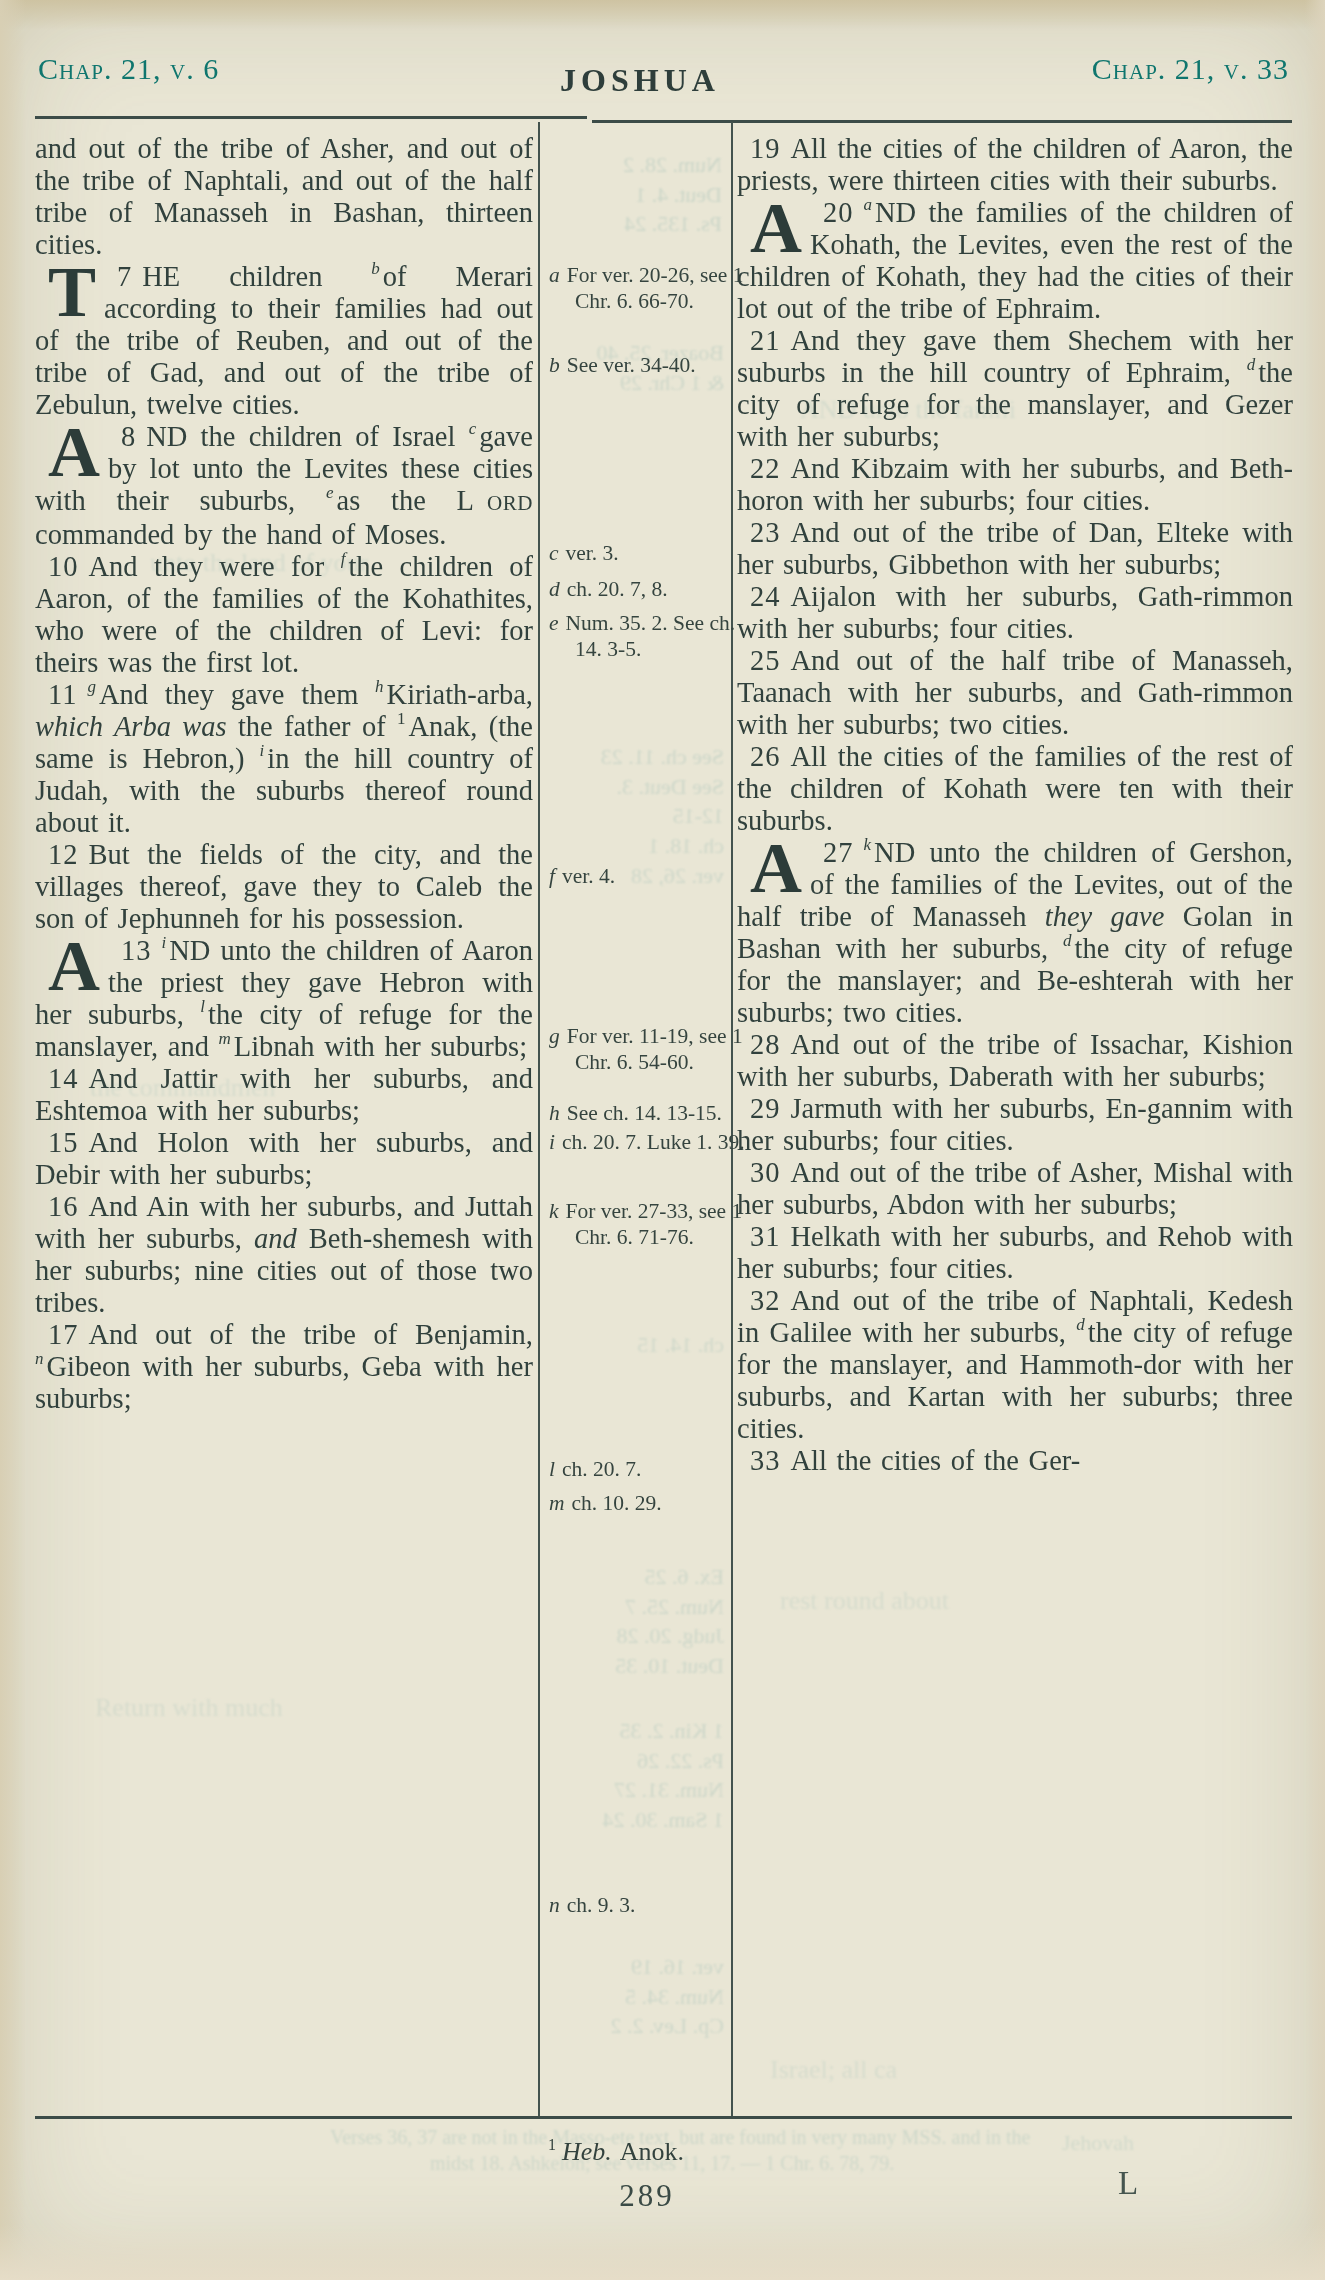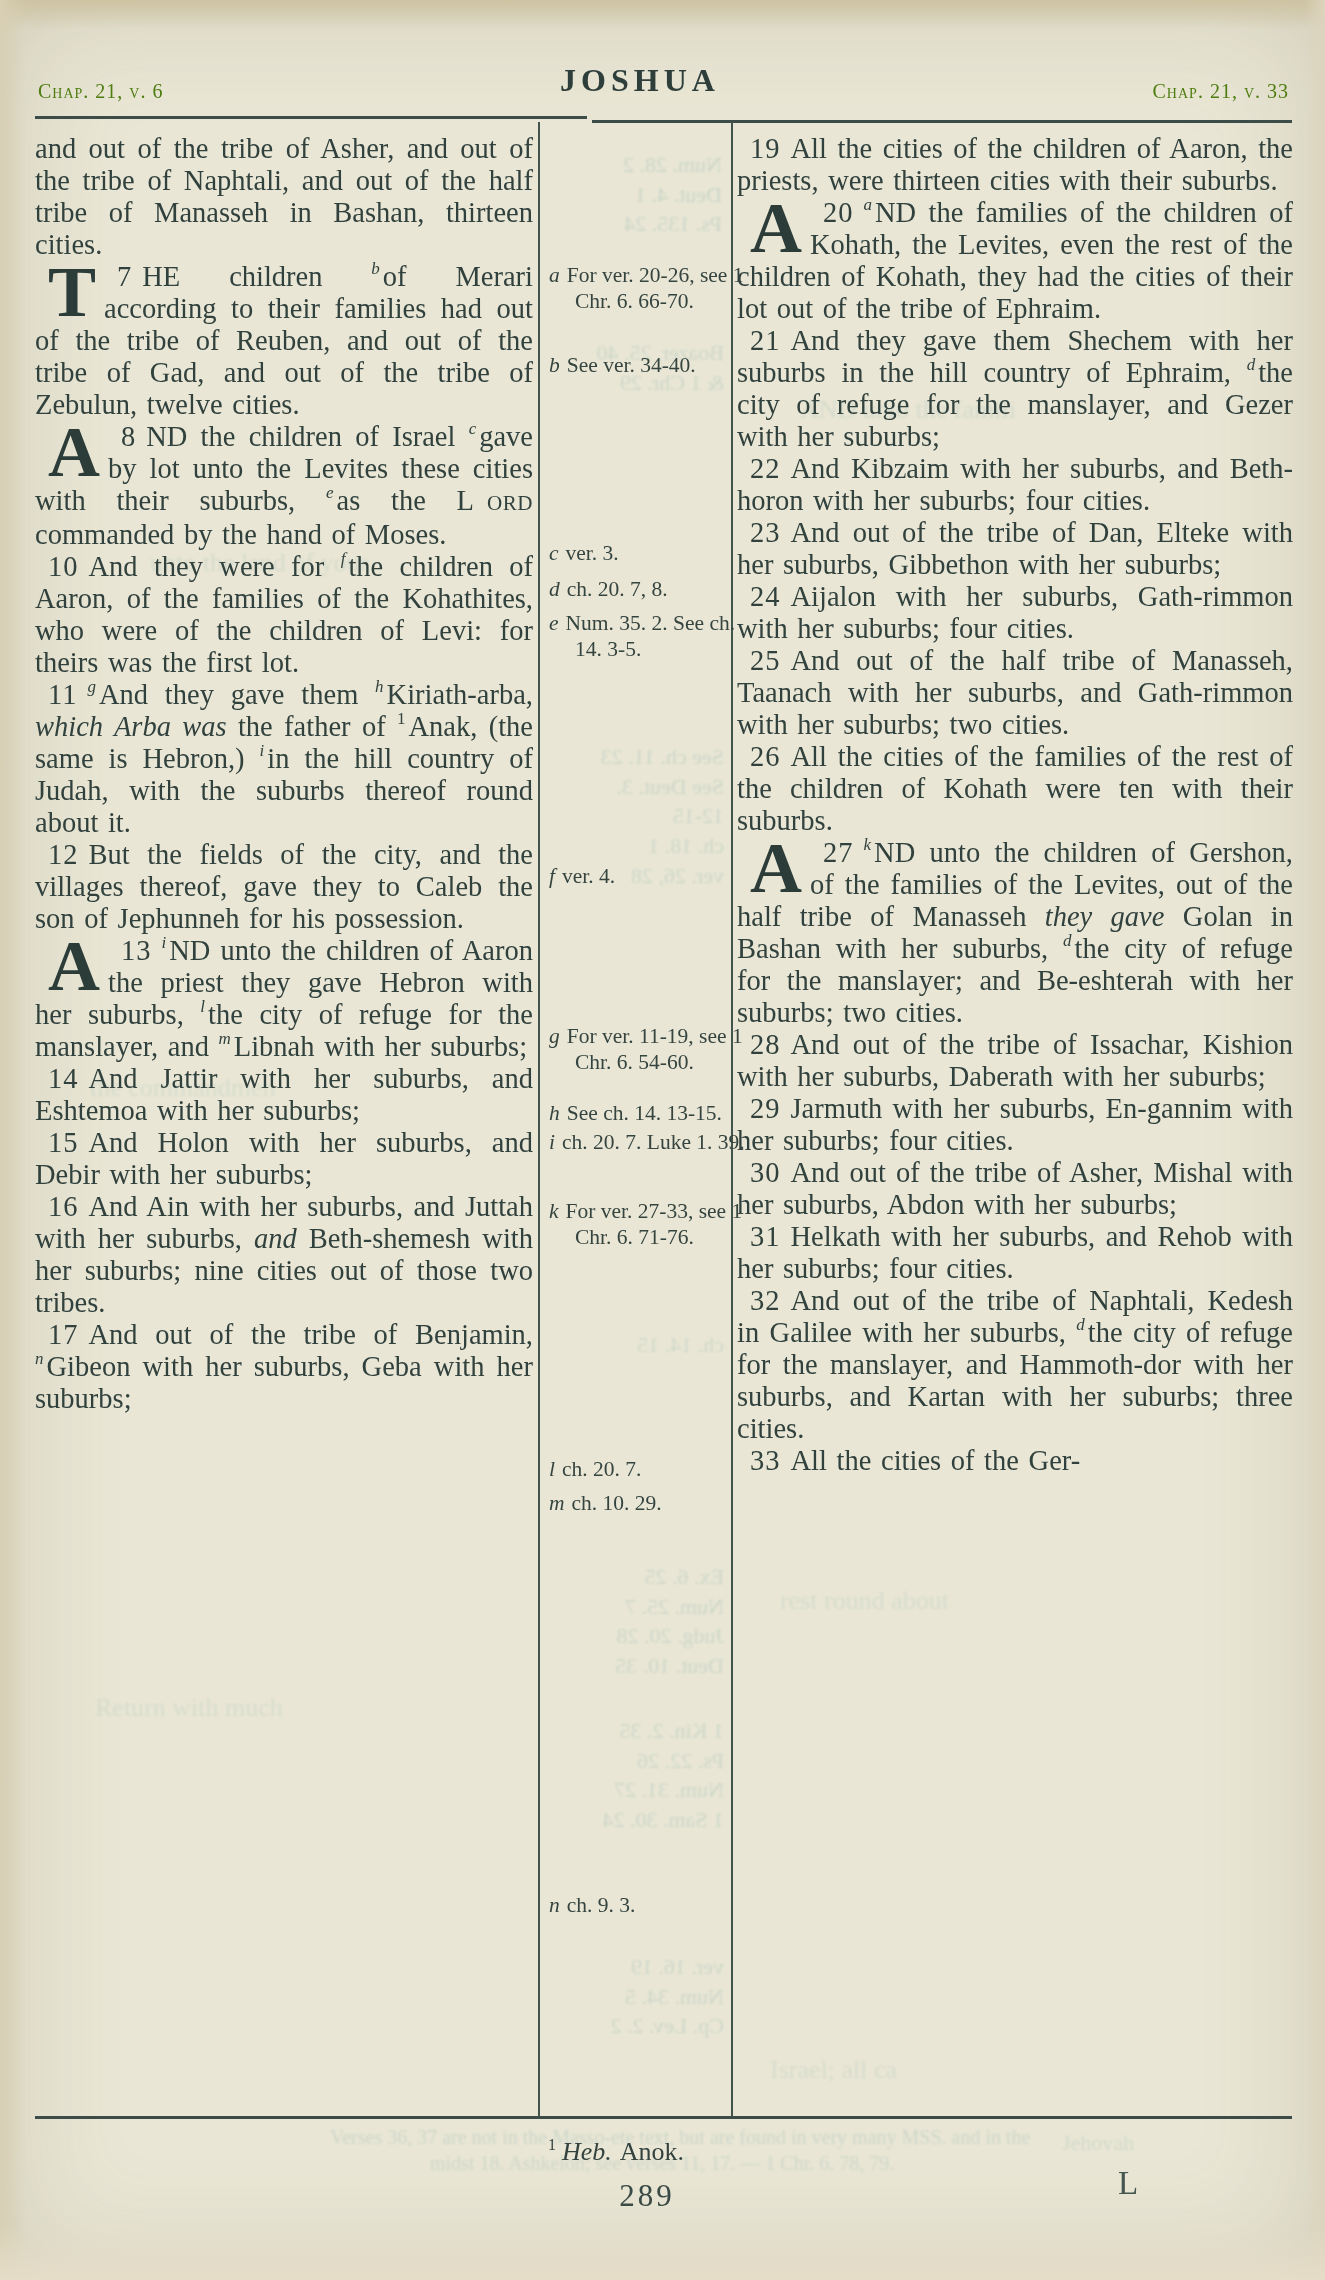--- a/index.html
+++ b/index.html
@@ -12,22 +12,22 @@
   }
   .edge-top{position:absolute;left:0;top:0;width:100%;height:30px;
     background:linear-gradient(180deg,#cec3a2,rgba(233,230,213,0));}
   .edge-left{position:absolute;left:0;top:0;width:26px;height:100%;
     background:linear-gradient(90deg,#d8cfb4,rgba(233,230,213,0));}
   .edge-right{position:absolute;right:0;top:0;width:20px;height:100%;
     background:linear-gradient(270deg,#ddd4bd,rgba(233,230,213,0));}
   .edge-bottom{position:absolute;left:0;bottom:0;width:100%;height:55px;
     background:linear-gradient(0deg,#e6ddc8,rgba(233,230,213,0));}
 
-  .runhead{position:absolute;top:52px;font-size:20px;font-variant:small-caps;
-    letter-spacing:1px;color:#4d7c0f;margin-top:28px;}
+  .runhead{position:absolute;top:52px;font-size:30px;font-variant:small-caps;
+    letter-spacing:1px;color:#0f766e;}
   .runhead.left{left:38px;}
   .runhead.right{right:36px;}
   .book-title{position:absolute;top:62px;left:470px;width:340px;text-align:center;
     font-size:32px;font-weight:bold;letter-spacing:5px;color:#2e3e3b;}
 
   .hrule{position:absolute;height:3px;background:#3c4c48;}
   .vrule{position:absolute;width:2px;background:#43534e;}
 
   .col{position:absolute;top:133px;text-align:justify;
     font-size:28.5px;line-height:32px;word-spacing:2.5px;}

